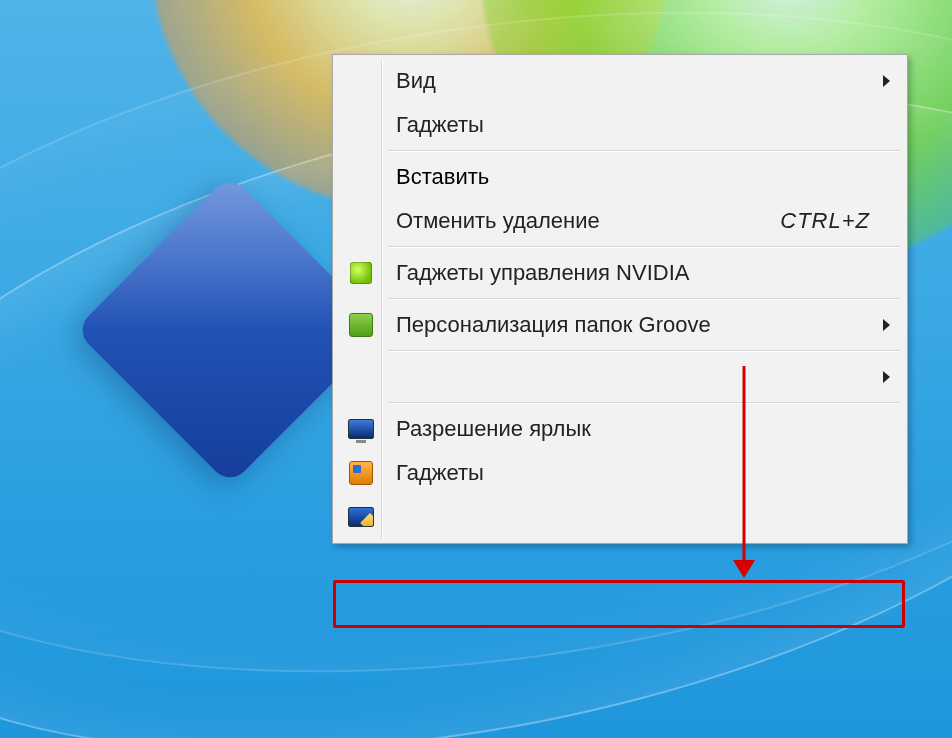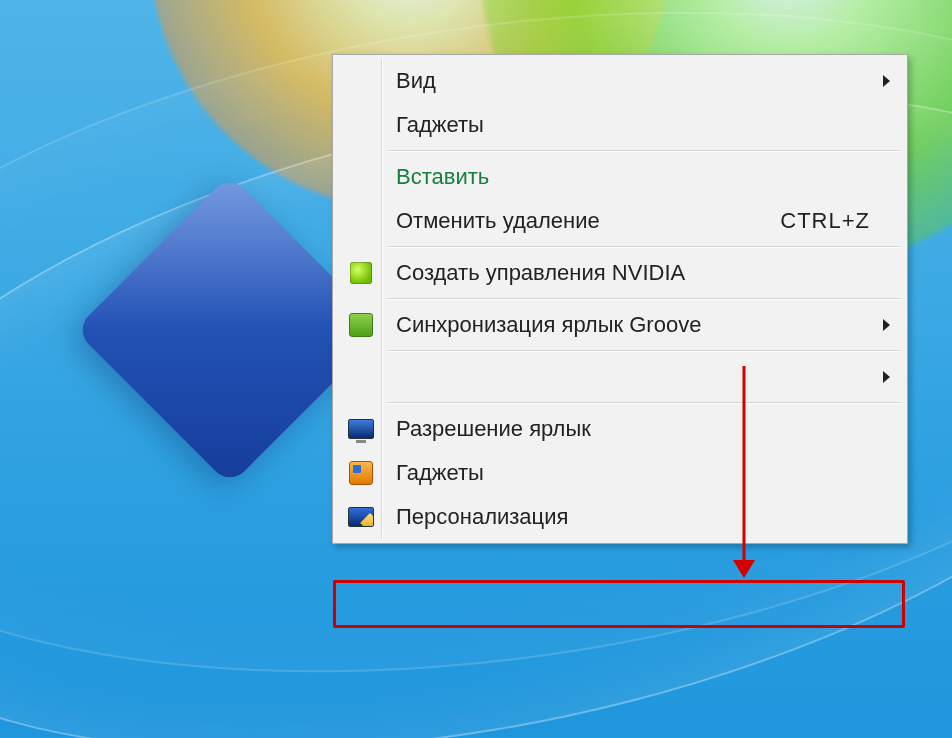--- a/index.html
+++ b/index.html
@@ -89,23 +89,23 @@
     position: relative;
     height: 44px;
     display: flex;
     align-items: center;
     padding-left: 60px;
     padding-right: 34px;
     color: #222;
     white-space: nowrap;
     cursor: default;
   }
-  .menu-item.disabled { color: #15803d; }
+  .menu-item.disabled { color: #000000; }
   .menu-item .label { flex: 1 1 auto; }
-  .menu-item .shortcut { flex: 0 0 auto; color: #222; letter-spacing: 1px; }
+  .menu-item .shortcut { flex: 0 0 auto; color: #222; letter-spacing: 1px; font-style: italic; }
 
   .submenu-arrow {
     position: absolute;
     right: 14px;
     top: 50%;
     transform: translateY(-50%);
     width: 0; height: 0;
     border-top: 6px solid transparent;
     border-bottom: 6px solid transparent;
     border-left: 7px solid #222;
@@ -247,28 +247,28 @@
       </div>
       <div class="menu-item" id="mi-undo-delete">
         <span class="label">Отменить удаление</span>
         <span class="shortcut">CTRL+Z</span>
       </div>
       <div class="menu-sep"></div>
       <div class="menu-item" id="mi-nvidia">
         <span class="menu-icon">
           <span class="ico-nvidia"></span>
         </span>
-        <span class="label">Создать управления NVIDIA</span>
+        <span class="label">Гаджеты управления NVIDIA</span>
       </div>
       <div class="menu-sep"></div>
       <div class="menu-item" id="mi-groove">
         <span class="menu-icon">
           <span class="ico-groove"></span>
         </span>
-        <span class="label">Синхронизация ярлык Groove</span>
+        <span class="label">Персонализация папок Groove</span>
         <span class="submenu-arrow"></span>
       </div>
       <div class="menu-sep"></div>
       <div class="menu-item" id="mi-new">
         <span class="submenu-arrow"></span>
       </div>
       <div class="menu-sep"></div>
       <div class="menu-item" id="mi-resolution">
         <span class="menu-icon">
           <span class="ico-display"></span>
@@ -278,21 +278,20 @@
       <div class="menu-item" id="mi-gadgets">
         <span class="menu-icon">
           <span class="ico-gadgets"></span>
         </span>
         <span class="label">Гаджеты</span>
       </div>
       <div class="menu-item" id="mi-personalize">
         <span class="menu-icon">
           <span class="ico-personalize"></span>
         </span>
-        <span class="label">Персонализация</span>
       </div>
     </div>
 
   <div class="highlight-box" id="hlbox" style="left: 333px; top: 580px; width: 572px; height: 48px;"></div>
   <div class="anno-arrow" id="arrow" style="left: 743.96px; top: 366px; width: 0px; height: 210px;">
     <div class="shaft" style="top: 0px; height: 194px;"></div>
     <div class="head" style="top: 194px;"></div>
   </div>
 </div>
 

